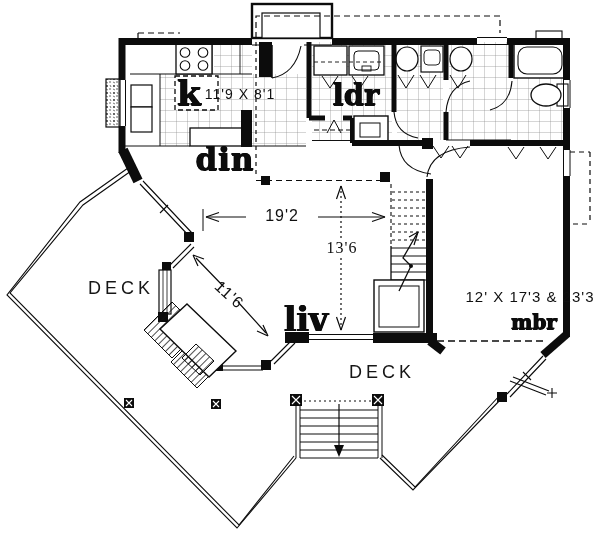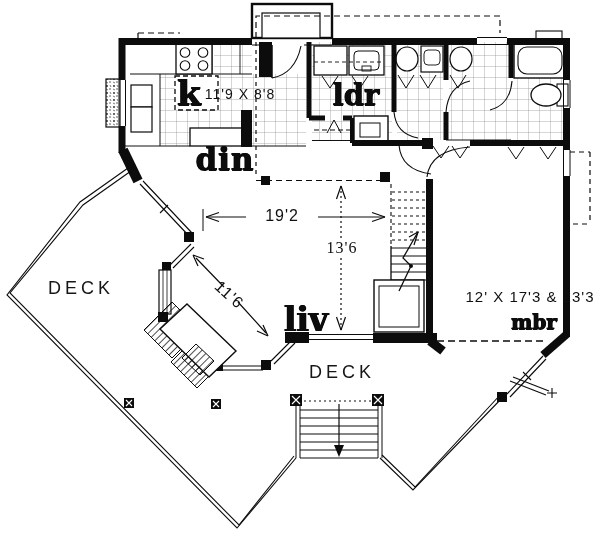--- a/index.html
+++ b/index.html
@@ -4,21 +4,21 @@
 <style>
   html,body{margin:0;padding:0;background:#ffffff;}
   .plan{position:relative;width:600px;height:534px;background:#ffffff;overflow:hidden;
         font-family:"Liberation Sans",sans-serif;color:#0c0c0c;}
   .plan svg{position:absolute;left:0;top:0;}
   .lbl{position:absolute;transform:translate(-50%,-50%);white-space:nowrap;
        color:#0c0c0c;user-select:none;}
   .room{font-family:"DejaVu Serif","Liberation Serif",serif;font-weight:bold;
         text-shadow:0.6px 0 currentColor,-0.6px 0 currentColor,0 0.6px currentColor;}
   .deck{font-family:"Liberation Sans",sans-serif;font-size:18px;letter-spacing:4px;
-        font-weight:500;color:#161616;}
+        font-weight:500;color:#161616;margin-left:40px;}
   .dim{font-family:"Liberation Sans",sans-serif;font-size:15px;letter-spacing:1px;
        font-weight:500;color:#101010;}
   .rot{transform:translate(-50%,-50%) rotate(42deg);}
 </style>
 </head>
 <body>
 
 <div class="plan">
 
 <svg width="600" height="534" viewBox="0 0 600 534">
@@ -223,21 +223,21 @@
     <path d="M374,396 L382,404 M382,396 L374,404" stroke="#fff" stroke-width="1.1"></path>
     <path d="M296,406 V458 M300,406 V458 M378,406 V458 M382,406 V458" stroke-width="1"></path>
     <path d="M304,401 H372" stroke-width="1" stroke-dasharray="2,3"></path>
     <path d="M300,410 H378 M300,418 H378 M300,426 H378 M300,434 H378 M300,442 H378 M300,450 H378 M300,458 H378" stroke-width="1"></path>
     <path d="M339,404 V446" stroke-width="1.2"></path>
     <polygon points="334,445 344,445 339,457" fill="#0c0c0c" stroke="none"></polygon>
   </g>
 </svg>
 
 <div class="lbl room" style="left:189px;top:93px;font-size:34px;">k</div>
-<div class="lbl dim" style="left:240px;top:94px;font-size:14px;">11'9 X 8'8</div>
+<div class="lbl dim" style="left:240px;top:94px;font-size:14px;">11'9 X 8'1</div>
 <div class="lbl room" style="left:177px;top:159px;font-size:31px;letter-spacing:1px;margin-left:48px;">din</div>
 <div class="lbl room" style="left:356px;top:95px;font-size:29px;">ldr</div>
 <div class="lbl room" style="left:306px;top:319px;font-size:33px;">liv</div>
 <div class="lbl room" style="left:534px;top:322px;font-size:20px;">mbr</div>
 <div class="lbl dim" style="left:497px;top:296px;font-size:15px;margin-left:33px;">12' X 17'3 &amp; 23'3</div>
 <div class="lbl deck" style="left:81px;top:288px;">DECK</div>
 <div class="lbl deck" style="left:342px;top:372px;">DECK</div>
 <div class="lbl dim" style="left:282px;top:216px;font-size:16px;">19'2</div>
 <div class="lbl dim" style="left:342px;top:248px;font-size:16px;font-family:Liberation Serif, serif;">13'6</div>
 <div class="lbl dim rot" style="left:229px;top:295px;font-size:16px;">11'6</div>

